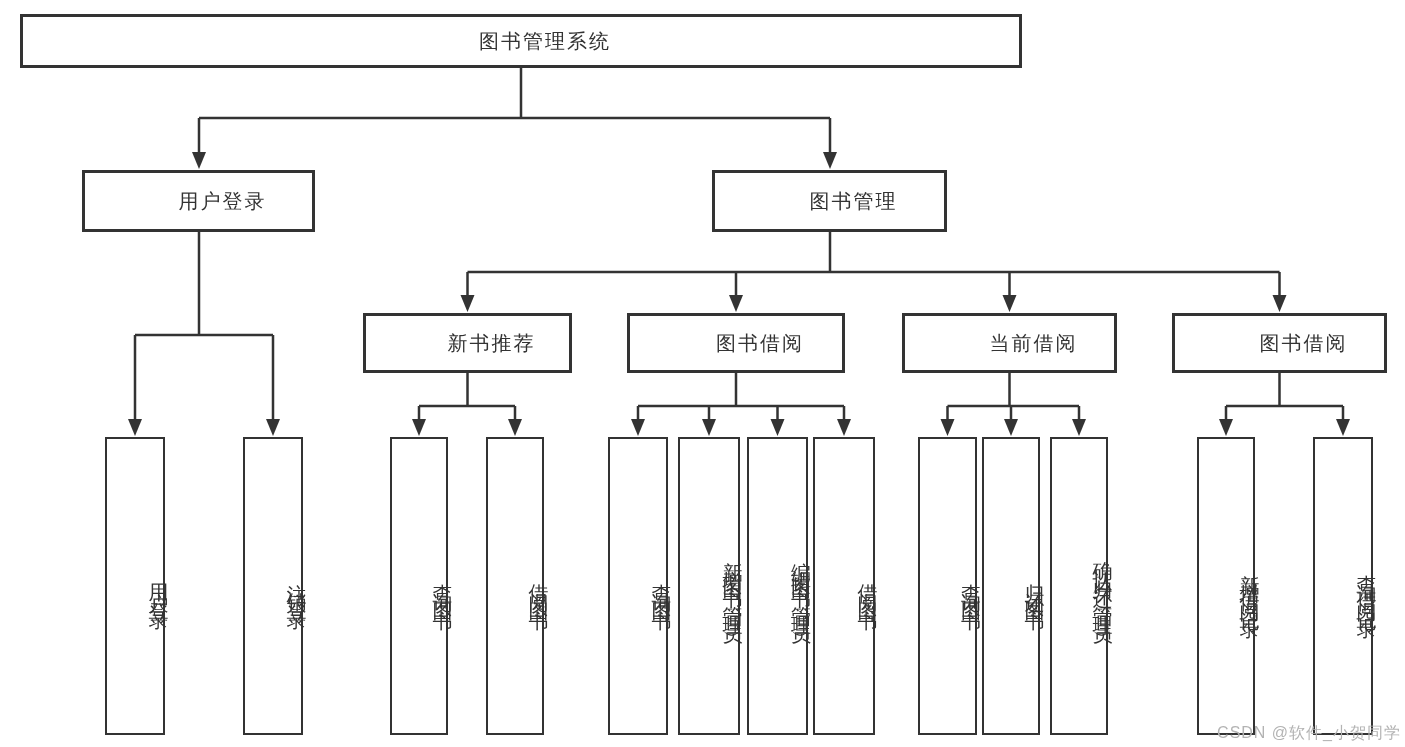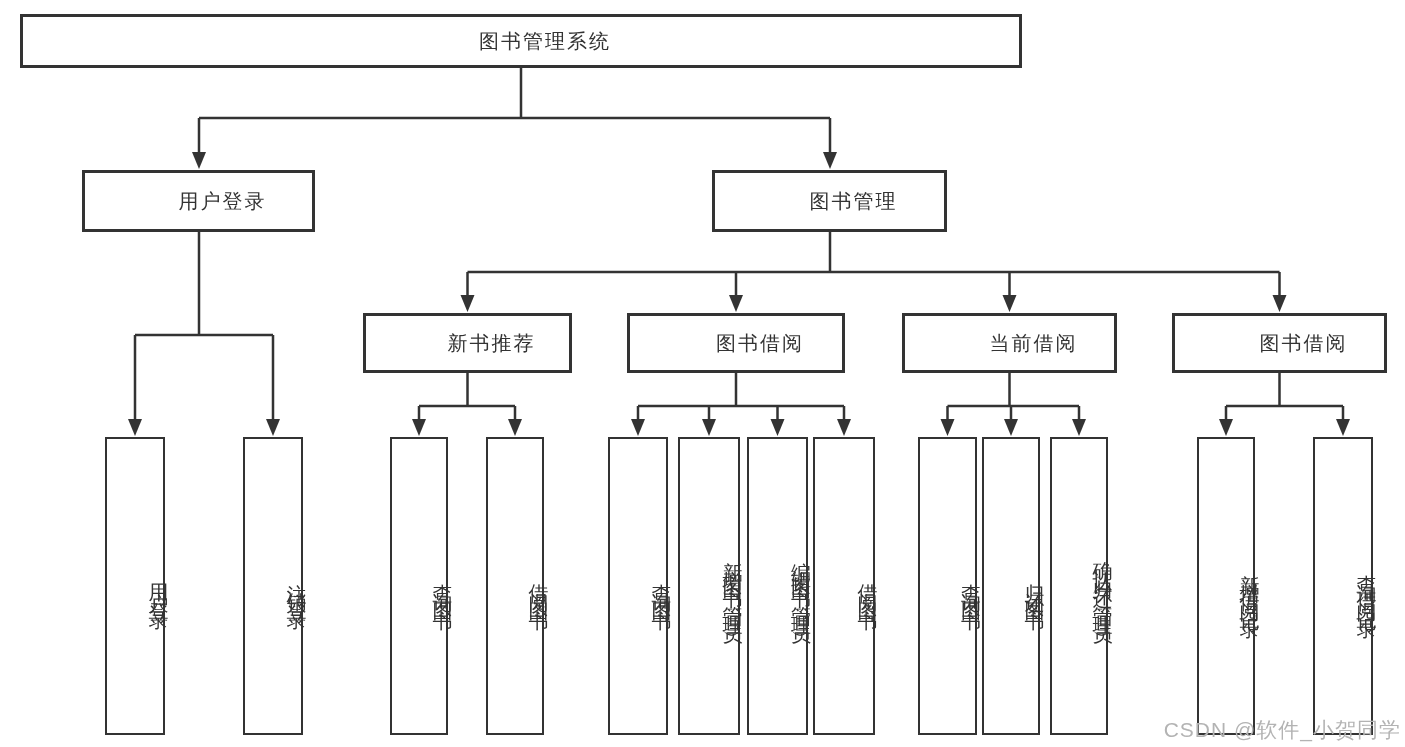--- a/index.html
+++ b/index.html
@@ -25,21 +25,21 @@
     padding-left:48px;
   }
   .node.h span{font-size:20px;letter-spacing:2px;white-space:nowrap}
   .node.leaf{border-width:2.5px}
   .node.leaf span{
     writing-mode:vertical-rl;text-orientation:mixed;
     font-size:20px;letter-spacing:9px;line-height:1;white-space:nowrap;
   }
   .watermark{
     position:absolute;right:4px;bottom:3px;z-index:5;
-    font-size:21px;color:var(--watermark);letter-spacing:1px;white-space:nowrap;
+    font-size:16px;color:var(--watermark);letter-spacing:1px;white-space:nowrap;
   }
 </style>
 </head>
 <body>
 
 <div class="stage">
 
   <svg class="connectors" viewBox="0 0 1405 747" xmlns="http://www.w3.org/2000/svg">
 
     <path d="M521 68 V118 M199 118 H830 M199 118 V152 M830 118 V152"></path>

